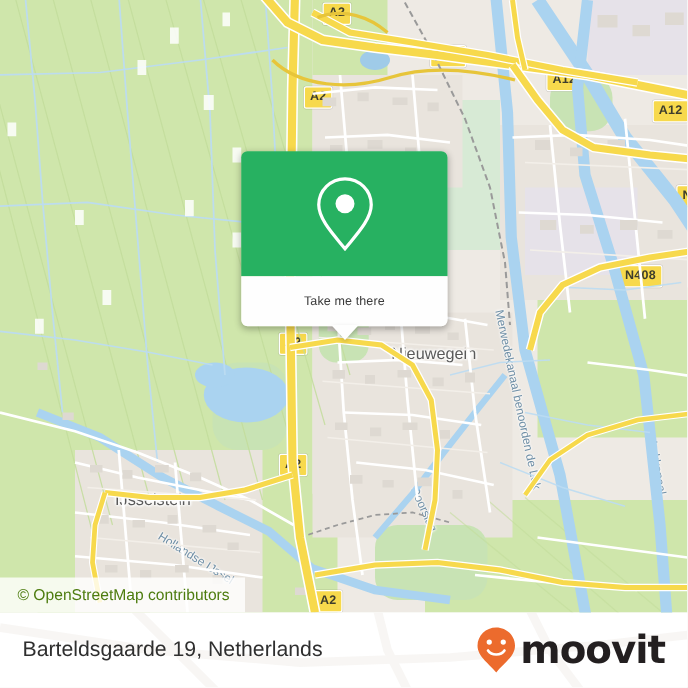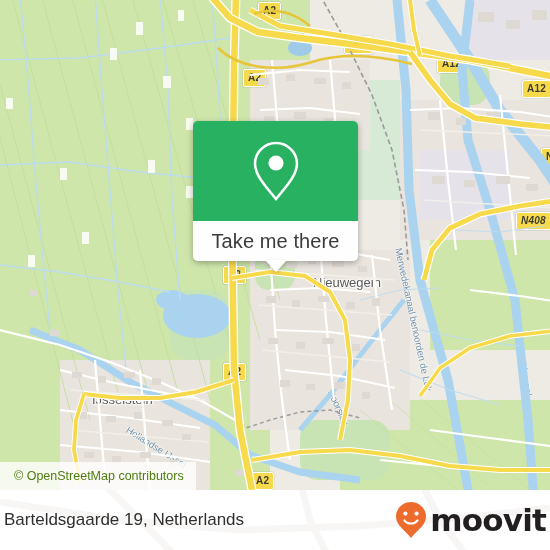--- a/index.html
+++ b/index.html
@@ -97,21 +97,21 @@
     background: #fefefe;
     height: 40px;
     border-radius: 0 0 5px 5px;
     display: flex;
     align-items: center;
     justify-content: center;
     position: relative;
   }
   #callout-label {
     color: #3b3b3b;
-    font-size: 20px;
+    font-size: 10px;
     font-family: "Liberation Sans", sans-serif;
     letter-spacing: .1px;
   }
   #callout-tail {
     position: absolute;
     left: 50%;
     bottom: -11px;
     margin-left: -11px;
     width: 0; height: 0;
     border-left: 11px solid transparent;
@@ -140,21 +140,21 @@
   #footer {
     position: absolute;
     left: 0;
     top: 490px;
     width: 550px;
     height: 60px;
     background: #ffffff;
     display: flex;
     align-items: center;
     justify-content: space-between;
-    padding: 0 4px;
+    padding: 0 18px;
     box-sizing: border-box;
     overflow: hidden;
   }
   #footer-watermark {
     position:absolute;
     left:0; top:0; width:550px; height:60px;
     opacity:.5;
     pointer-events:none;
   }
   #footer-address {
@@ -419,21 +419,21 @@
     <div class="water-label" style="left:130px;top:424px;transform:rotate(32deg);transform-origin:left top;">Hollandse IJssel</div>
     <div class="water-label" style="left:404px;top:247px;transform:rotate(78deg);transform-origin:left top;">Merwedekanaal benoorden de Lek</div>
     <div class="water-label" style="left:336px;top:388px;transform:rotate(66deg);transform-origin:left top;">Doorslag</div>
     <div class="water-label" style="left:527px;top:352px;transform:rotate(80deg);transform-origin:left top;">Lekkanaal</div>
 
     <div class="shield" style="left:258px;top:2px;">A2</div>
     <div class="shield" style="left:344px;top:36px;">A12</div>
     <div class="shield" style="left:243px;top:69px;">A2</div>
     <div class="shield" style="left:437px;top:55px;">A12</div>
     <div class="shield" style="left:522px;top:80px;">A12</div>
-    <div class="shield" style="left:516px;top:212px;font-style:italic;">N408</div>
+    <div class="shield" style="left:495px;top:212px;">N408</div>
     <div class="shield" style="left:541px;top:148px;">N</div>
     <div class="shield" style="left:223px;top:266px;">A2</div>
     <div class="shield" style="left:223px;top:363px;">A2</div>
     <div class="shield" style="left:251px;top:472px;">A2</div>
 
     <div id="callout">
       <div id="callout-green">
         <svg width="56" height="68" viewBox="0 0 56 68">
           <path d="M28 6 C16.5 6 7 15.3 7 26.8 C7 39 20 52 28 62 C36 52 49 39 49 26.8 C49 15.3 39.5 6 28 6 Z" fill="none" stroke="#ffffff" stroke-width="2.6"></path>
           <circle cx="28" cy="26" r="7.6" fill="#ffffff"></circle>

